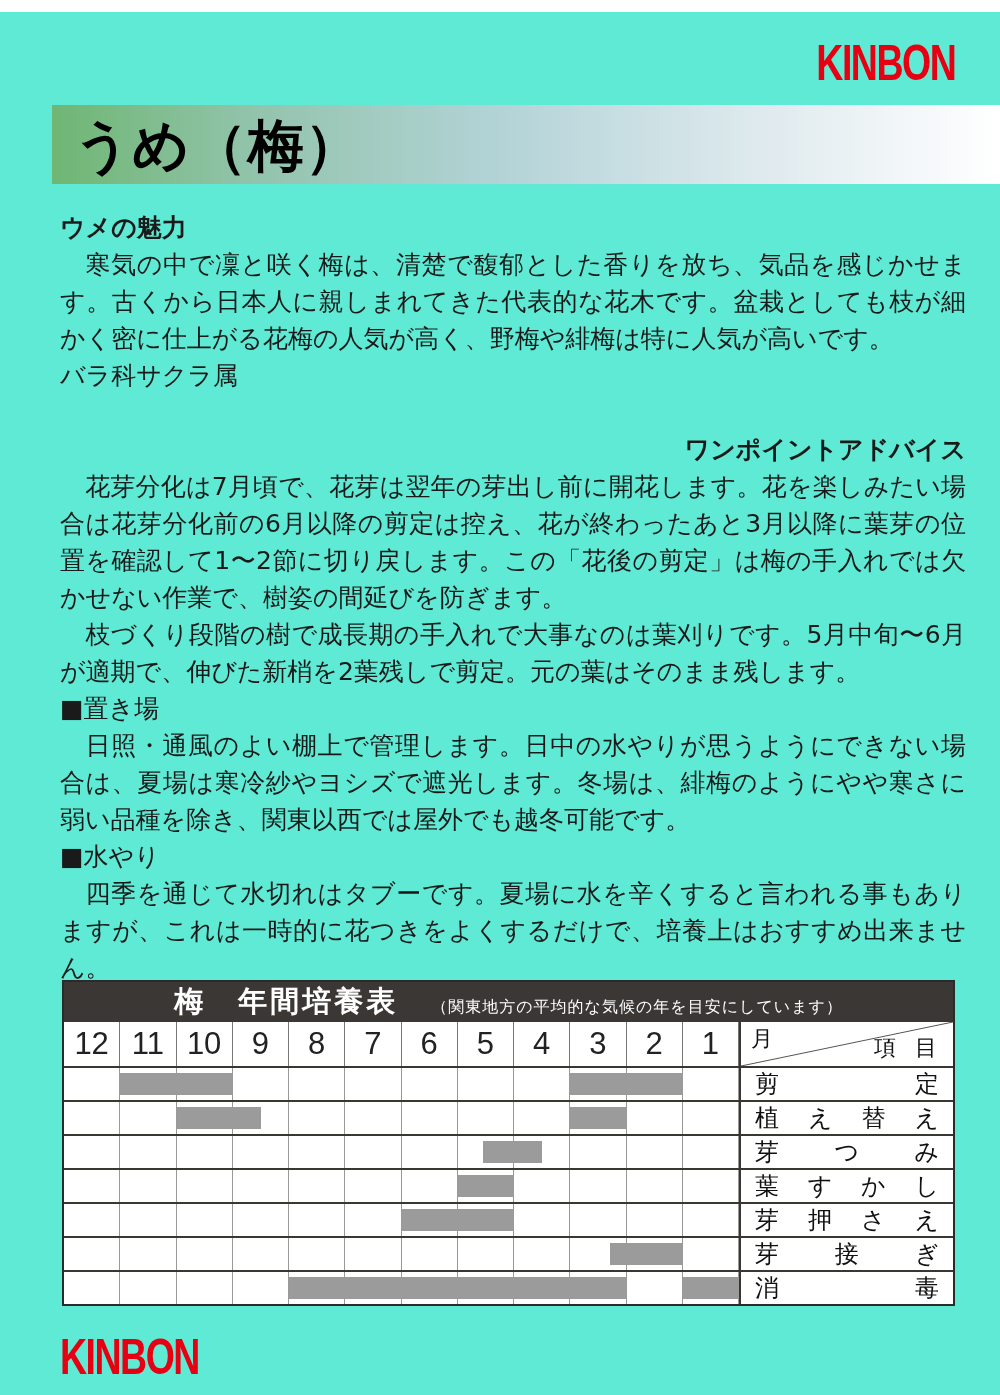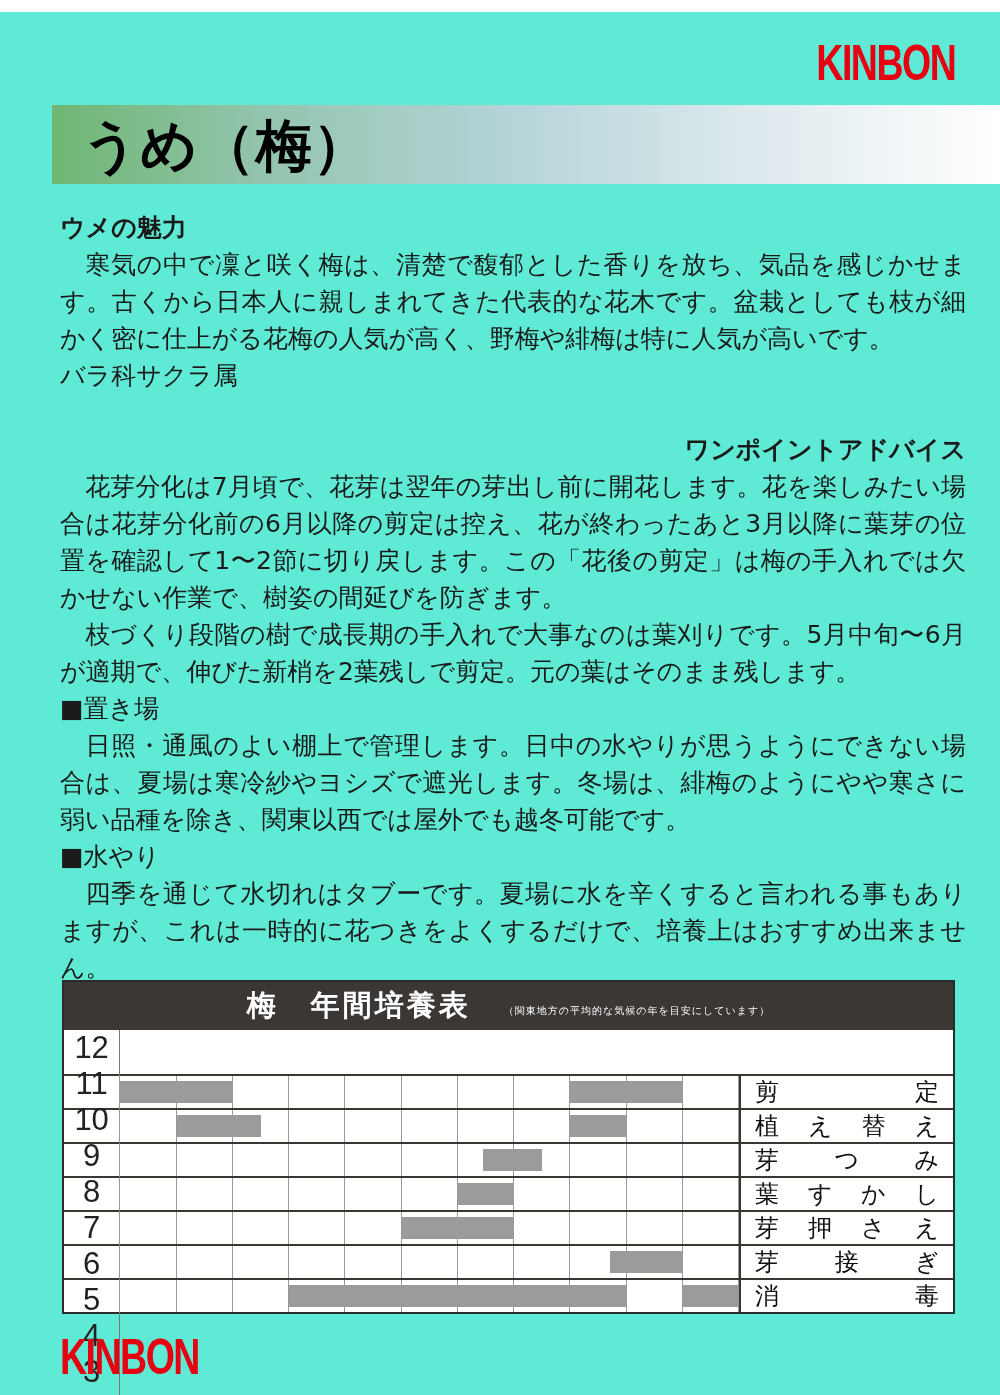--- a/index.html
+++ b/index.html
@@ -18,37 +18,37 @@
   .logo-top { top:26px; right:45px; transform:scaleX(.75); transform-origin:right center; }
   .logo-bottom { top:1320px; left:60px; transform:scaleX(.75); transform-origin:left center; }
   
   .banner {
     position:absolute; top:93px; left:52px; right:0; height:79px;
     background:linear-gradient(to right,#6fb673 0%,#93c4ad 22%,#b4d4d8 48%,#dfeaee 75%,#ffffff 100%);
     display:flex; align-items:center;
   }
   .banner-title {
     font-family:"DejaVu Serif", serif; font-weight:bold;
-    font-size:56px; color:#000; padding-left:30px; letter-spacing:1px; line-height:1;
+    font-size:56px; color:#000; padding-left:22px; letter-spacing:1px; line-height:1;
   }
   
   .content { position:absolute; top:197px; left:60px; width:906px; font-size:25px; line-height:37px; }
   .content h2 { font-size:25px; font-weight:bold; line-height:37px; }
   .content p { text-align:justify; }
   .gap-above { margin-top:37px;text-align:right; }
   
   .ctable { position:absolute; top:968px; left:62px; width:893px; border:2px solid #2b2b2b; background:#fff; }
   .ct-header {
-    height:48px; background:#3b3735; color:#fff;
+    height:40px; background:#3b3735; color:#fff;
     display:flex; align-items:center; justify-content:center;gap:25px;
   }
   .ct-title { font-family:"DejaVu Serif", serif; font-weight:bold; font-size:29px; letter-spacing:3px; }
-  .ct-subtitle { font-size:10px; margin-left:8px; margin-top:10px; letter-spacing:1px; }
+  .ct-subtitle { font-size:16px; margin-left:8px; margin-top:10px; letter-spacing:1px; }
   .ct-row { display:flex; height:34px; border-top:2px solid #3a3632; }
-  .ct-row.ct-months { height:44px; border-top:none;flex-direction:column; }
+  .ct-row.ct-months { height:44px; border-top:none; }
   .ct-bars { position:relative; width:675px; display:flex; height:100%; }
   .ct-cell { width:56.25px; height:100%; border-right:1px solid #999; }
   .ct-cell:last-child { border-right:none; }
   .ct-mcell {
     width:56.25px; height:100%; border-right:1px solid #777;
     display:flex; align-items:center; justify-content:center;
     font-size:31px; color:#222; font-family:"Liberation Sans", sans-serif;
   }
   .ct-bar { position:absolute; top:50%; transform:translateY(-50%); height:22px; background:#9b9b9b; }
   .ct-label {

